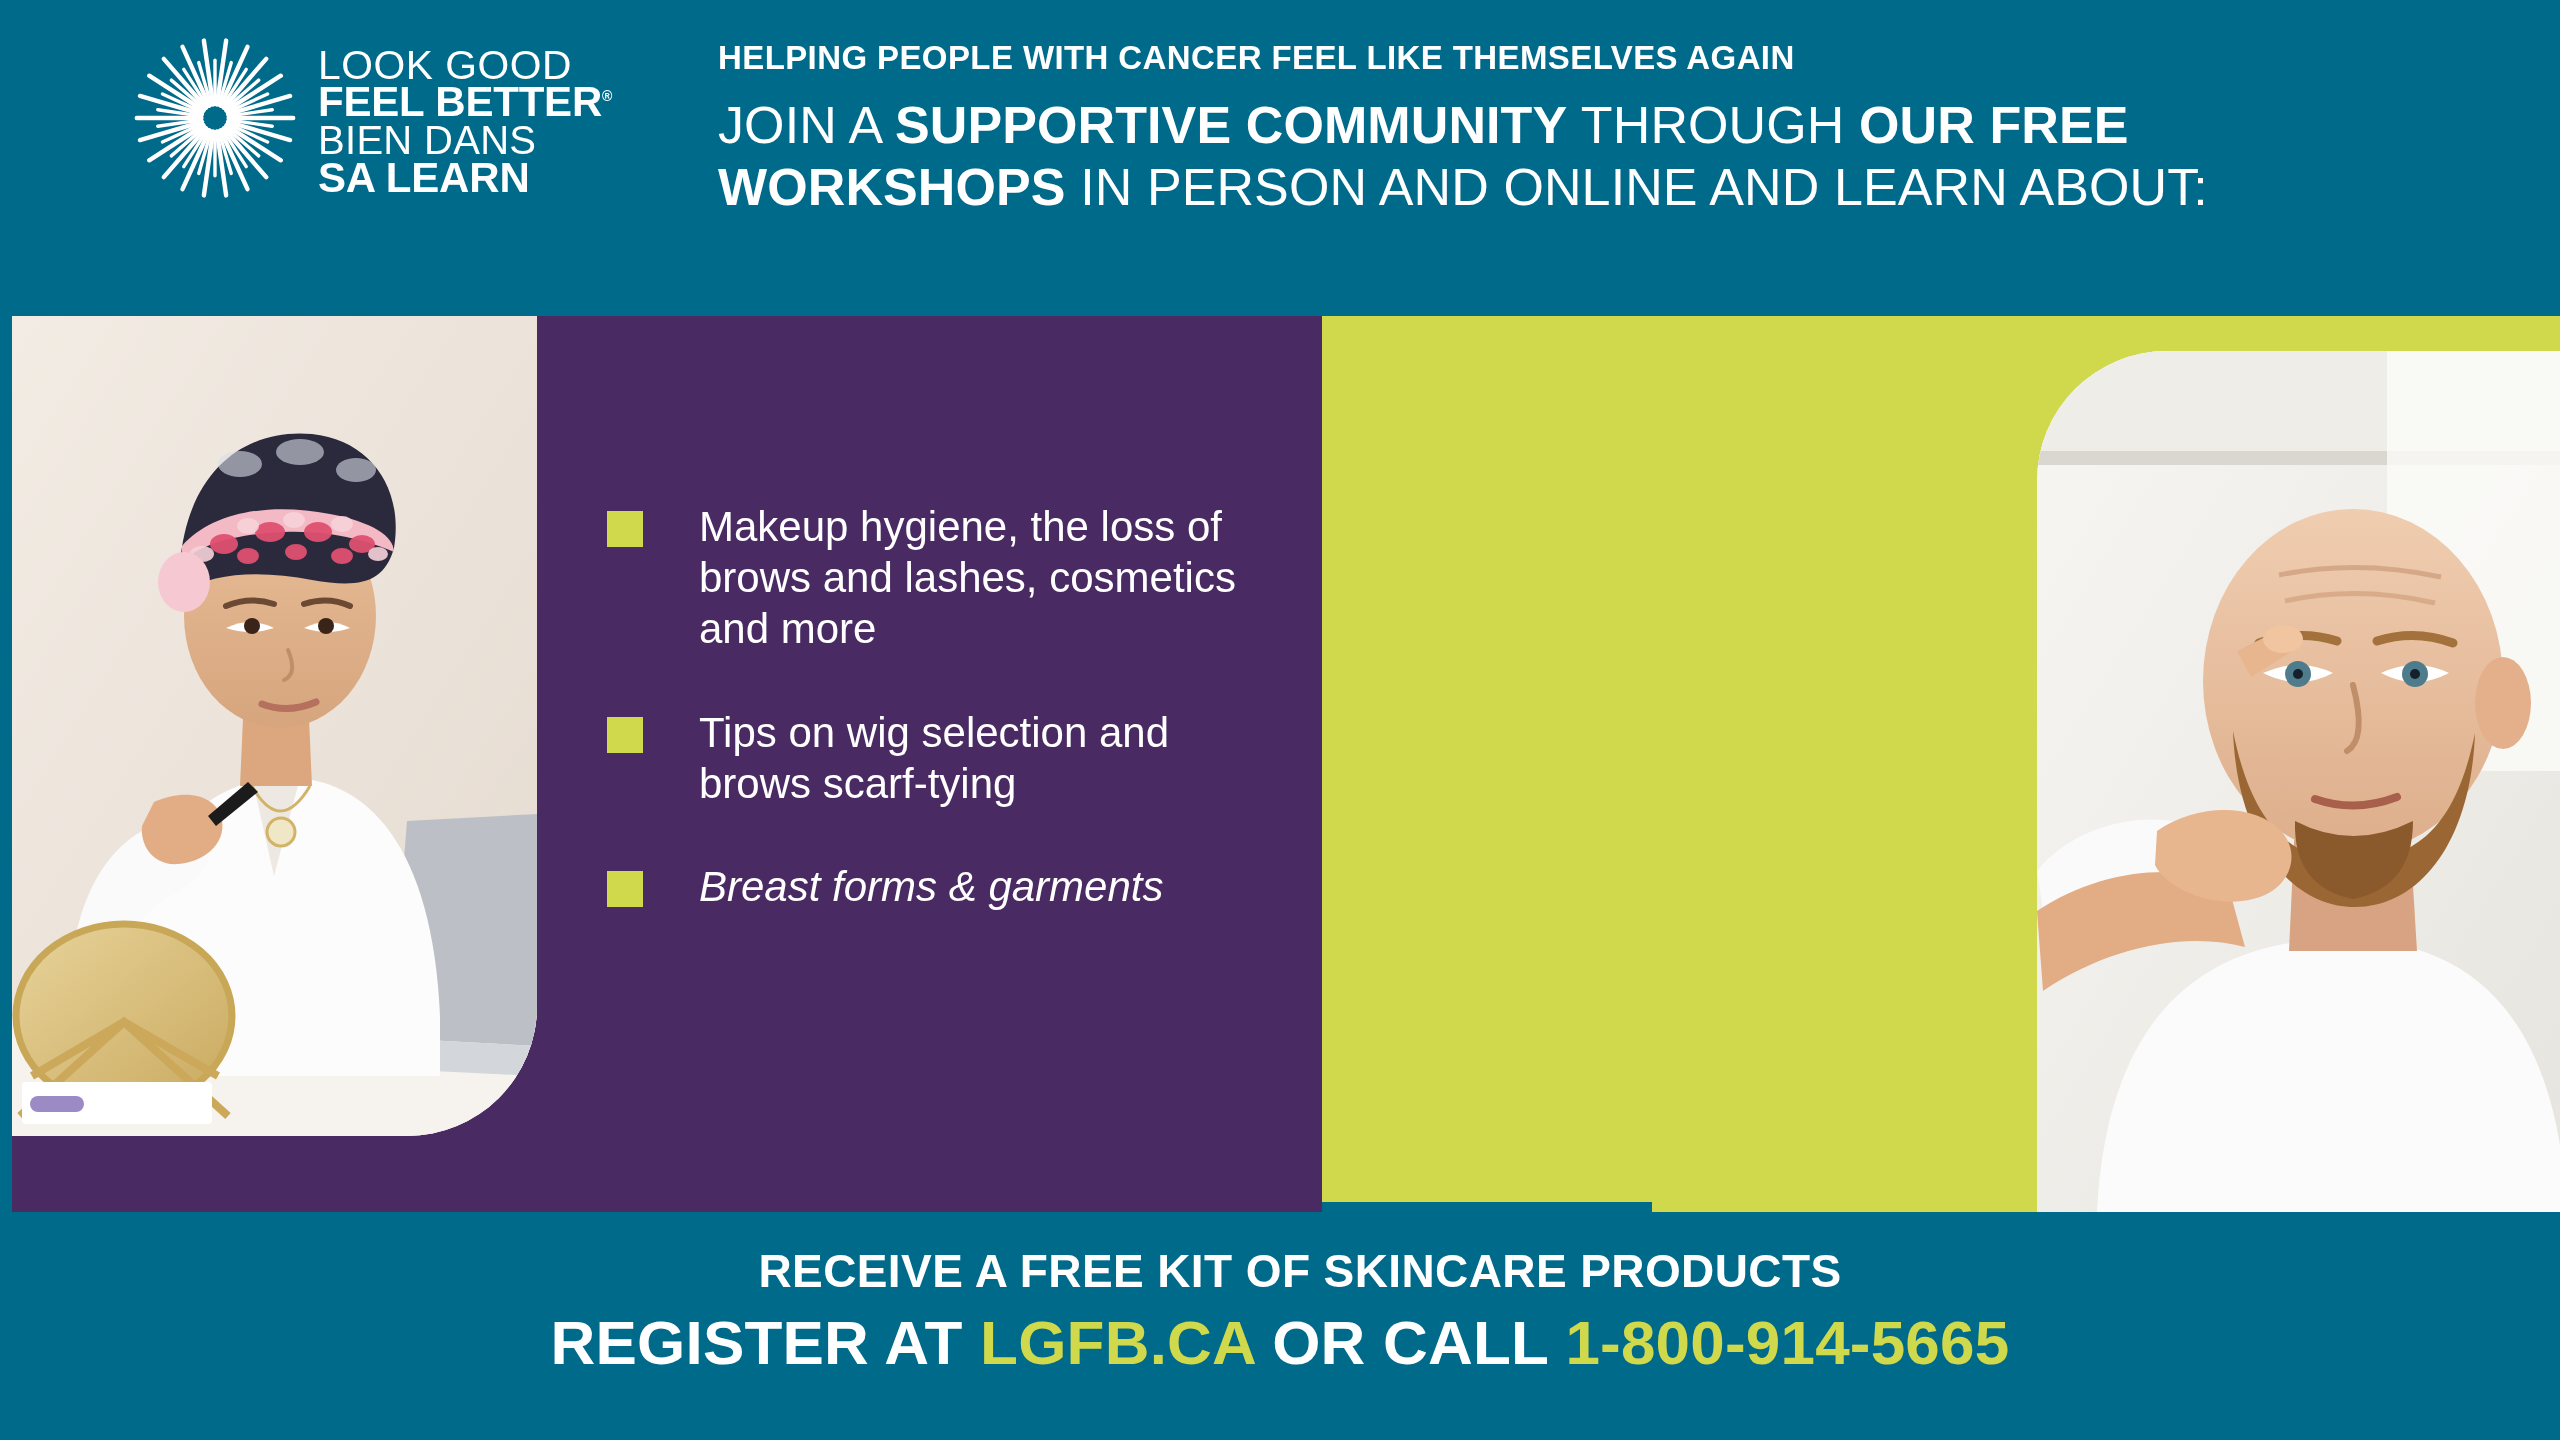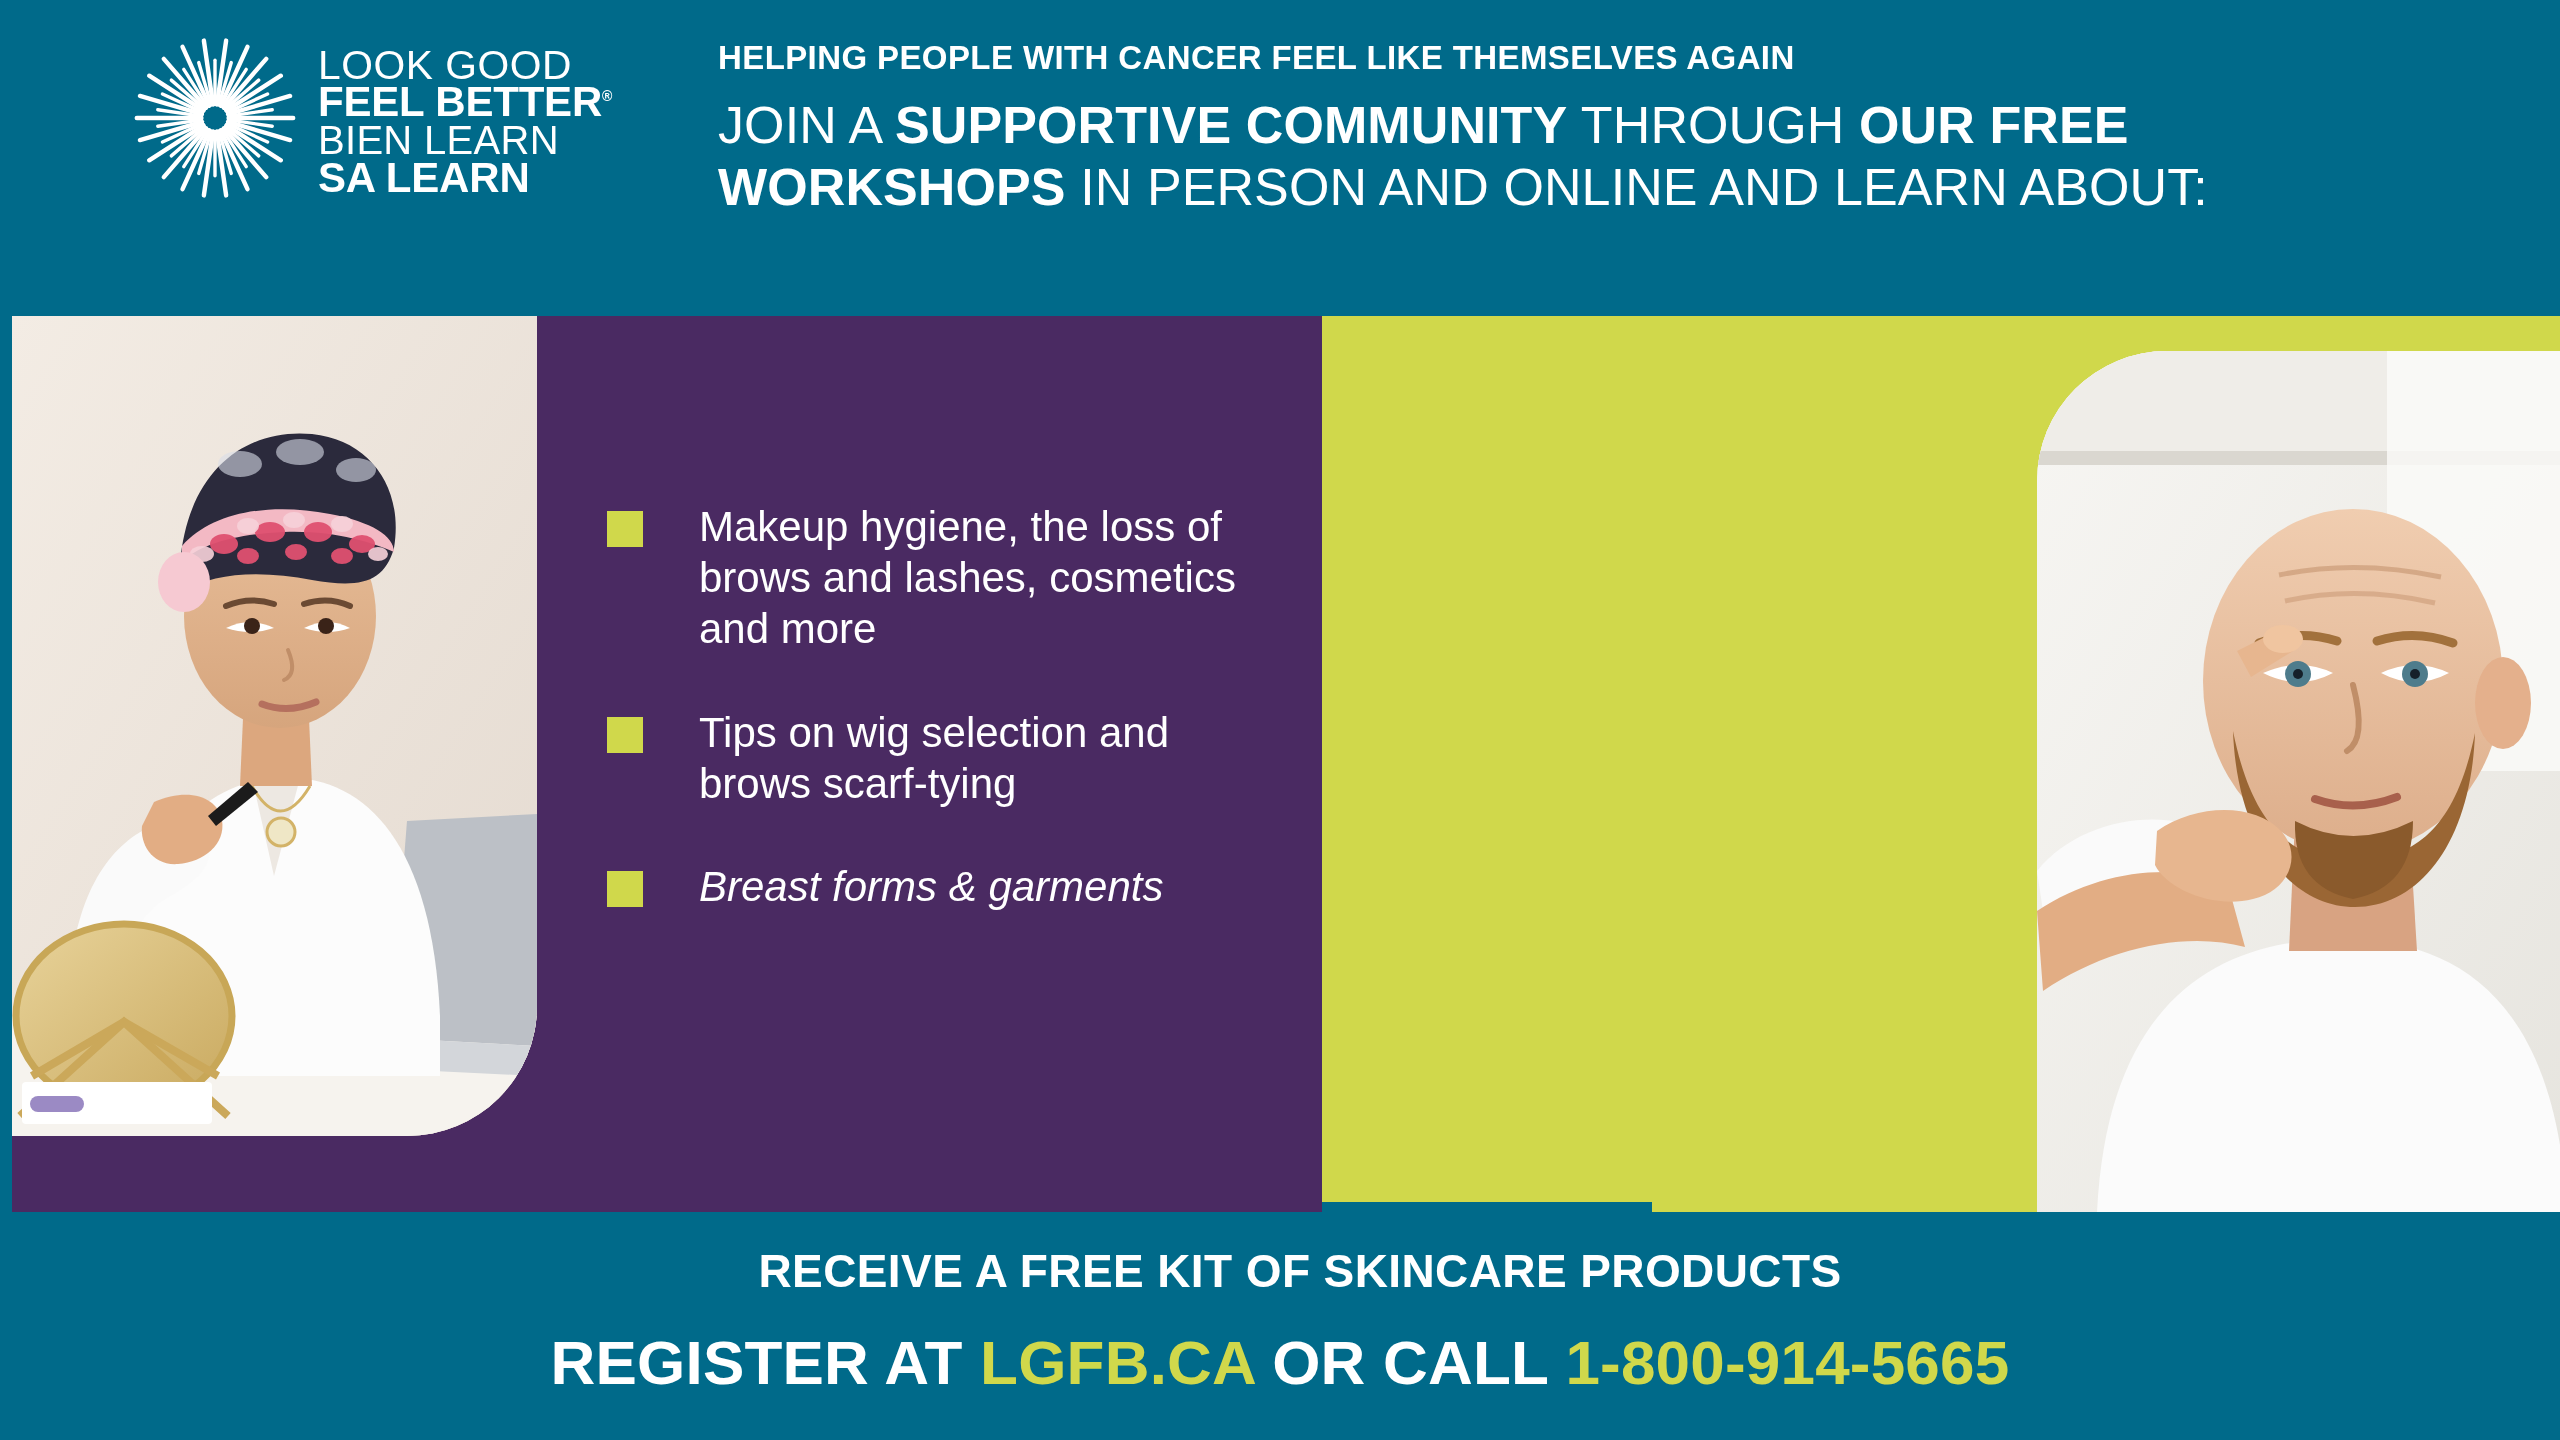--- a/index.html
+++ b/index.html
@@ -87,21 +87,21 @@
   .footer {
     position:absolute; left:0; top:1212px; width:2560px; height:228px;
     background:#006A8A; text-align:center;
   }
   .foot-1 {
     color:#ffffff; font-size:46px; font-weight:700; letter-spacing:0.4px;
     padding-top:34px; line-height:1.1;padding-left:40px;
   }
   .foot-2 {
     color:#ffffff; font-size:62px; font-weight:700; letter-spacing:0.2px;
-    margin-top:32px; line-height:1.1;
+    margin-top:12px; line-height:1.1;
   }
   .foot-2 .accent { color:#D0D84B; }
 
   .footer-notch {
     position:absolute; left:1310px; bottom:0; width:330px; height:10px; background:#006A8A;
   }
 </style>
 </head>
 <body>
 
@@ -156,21 +156,21 @@
               <line x1="113.46" y1="91.35" x2="177.40" y2="50.26" stroke="#ffffff" stroke-width="5.2" stroke-linecap="round"></line>
               <line x1="114.55" y1="93.35" x2="161.85" y2="71.75" stroke="#ffffff" stroke-width="4" stroke-linecap="round"></line>
               <line x1="115.35" y1="95.49" x2="188.27" y2="74.08" stroke="#ffffff" stroke-width="5.2" stroke-linecap="round"></line>
               <line x1="115.84" y1="97.72" x2="167.31" y2="90.32" stroke="#ffffff" stroke-width="4" stroke-linecap="round"></line>
             </g>
         </svg>
       </div>
       <div class="logo-text">
         <div class="logo-l1">LOOK GOOD</div>
         <div class="logo-l2"><span>FEEL BETTER</span><span class="reg">®</span></div>
-        <div class="logo-l3">BIEN LEARN</div>
+        <div class="logo-l3">BIEN DANS</div>
         <div class="logo-l4">SA LEARN</div>
       </div>
     </div>
 
     <div class="header-copy">
       <div class="eyebrow">HELPING PEOPLE WITH CANCER FEEL LIKE THEMSELVES AGAIN</div>
       <div class="headline"><span>JOIN A </span><b>SUPPORTIVE COMMUNITY</b><span> THROUGH </span><b>OUR FREE WORKSHOPS</b><span> IN PERSON AND ONLINE AND LEARN ABOUT:</span></div>
     </div>
 
   </div>

